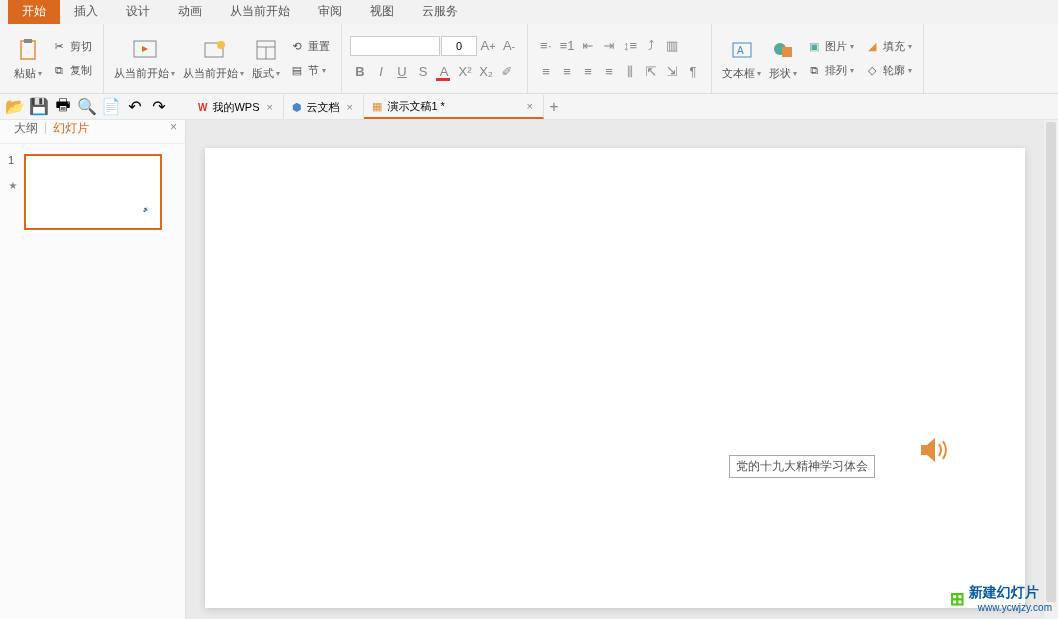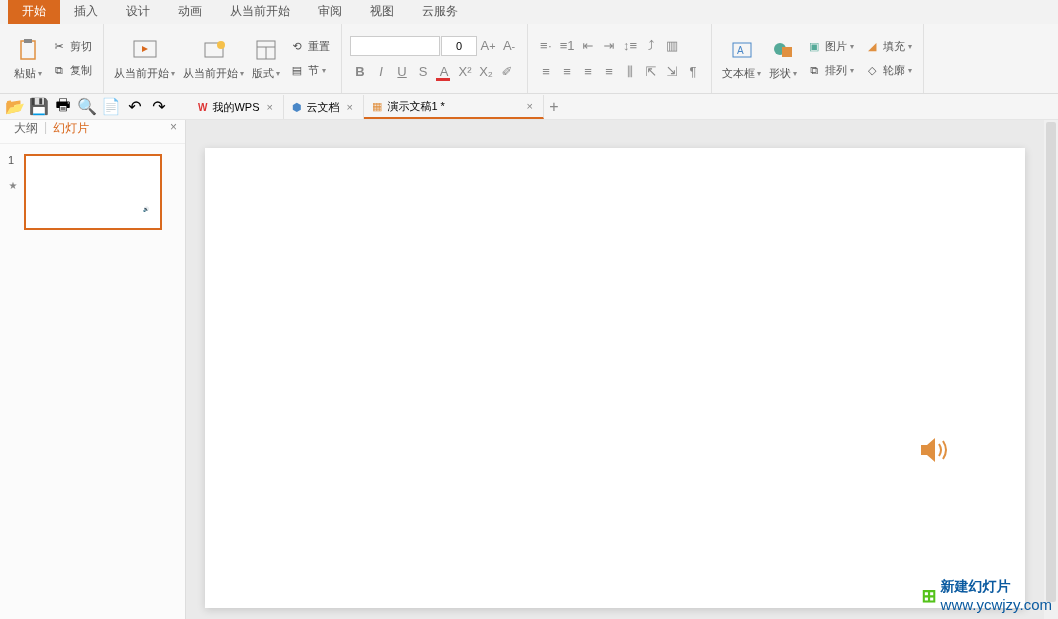--- a/index.html
+++ b/index.html
@@ -54,21 +54,21 @@
 .texttoken { position: absolute; right: 150px; bottom: 130px; border: 1px solid #aaa; padding: 2px 6px; font-size: 12px; color: #555; background: #fff; }
 .speaker { position: absolute; right: 72px; bottom: 140px; }
 
 
 .vscroll { position: absolute; right: 0; top: 120px; width: 14px; height: 499px; background: #f0f0f0; }
 .vthumb { width: 10px; margin: 2px auto; height: 480px; background: #d8d8d8; border-radius: 2px; }
 
 
 .watermark { position: absolute; right: 6px; bottom: 6px; display: flex; align-items: center; gap: 4px; font-size: 14px; font-weight: bold; color: #0a5aa0; }
 .watermark .sq { font-size: 18px; color: #54c21a; }
-.watermark .sub { font-size: 15px; color: #0a5aa0; font-weight: normal; display: block; }
+.watermark .sub { font-size: 10px; color: #0a5aa0; font-weight: normal; display: block; margin-left: 9px; }
 </style>
 </head>
 <body>
 
 <div class="menu-tabs">
   <div class="menu-tab active">开始</div>
   <div class="menu-tab">插入</div>
   <div class="menu-tab">设计</div>
   <div class="menu-tab">动画</div>
   <div class="menu-tab">从当前开始</div>
@@ -314,20 +314,21 @@
       <span class="star">★</span>
     </div>
     <div class="thumb">
       <span style="position:absolute;right:10px;bottom:16px;font-size:5px;color:#e09040">🔊</span>
     </div>
   </div>
 </div>
 
 <div class="slidearea">
   <div class="slide">
+    <div class="texttoken">党的十九大精神学习体会</div>
     <div class="speaker">
       <svg width="34" height="28">
           <path d="M2 9 L8 9 L16 2 L16 26 L8 19 L2 19 Z" fill="#e09040"></path>
           <path d="M20 8 Q24 14 20 20" fill="none" stroke="#e09040" stroke-width="2"></path>
           <path d="M24 5 Q30 14 24 23" fill="none" stroke="#e09040" stroke-width="2"></path>
         </svg>
     </div>
   </div>
 </div>
 

